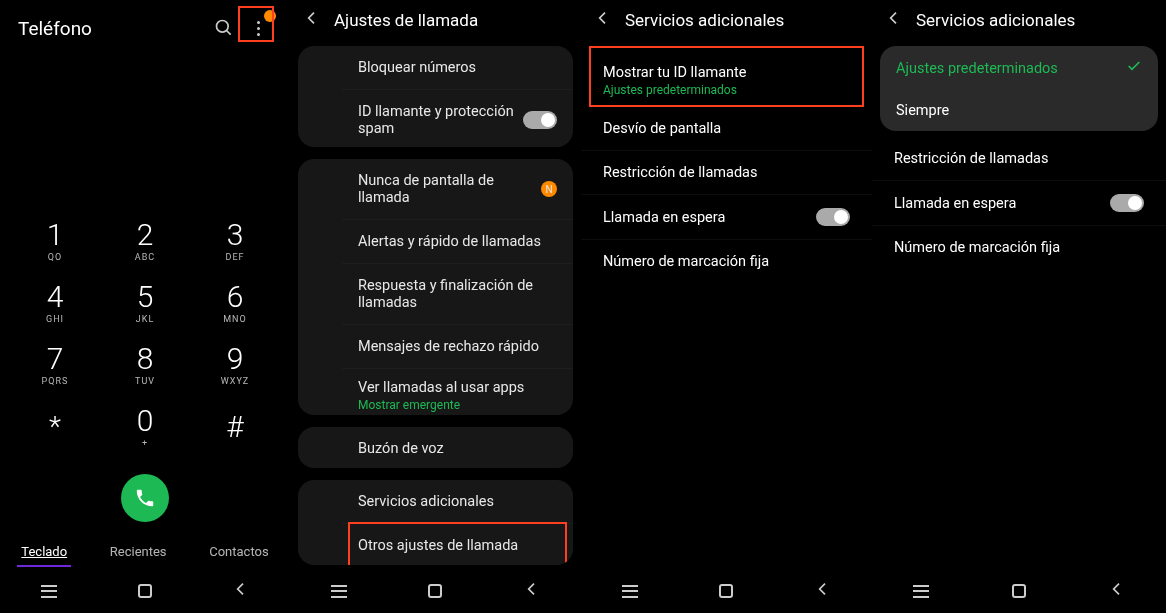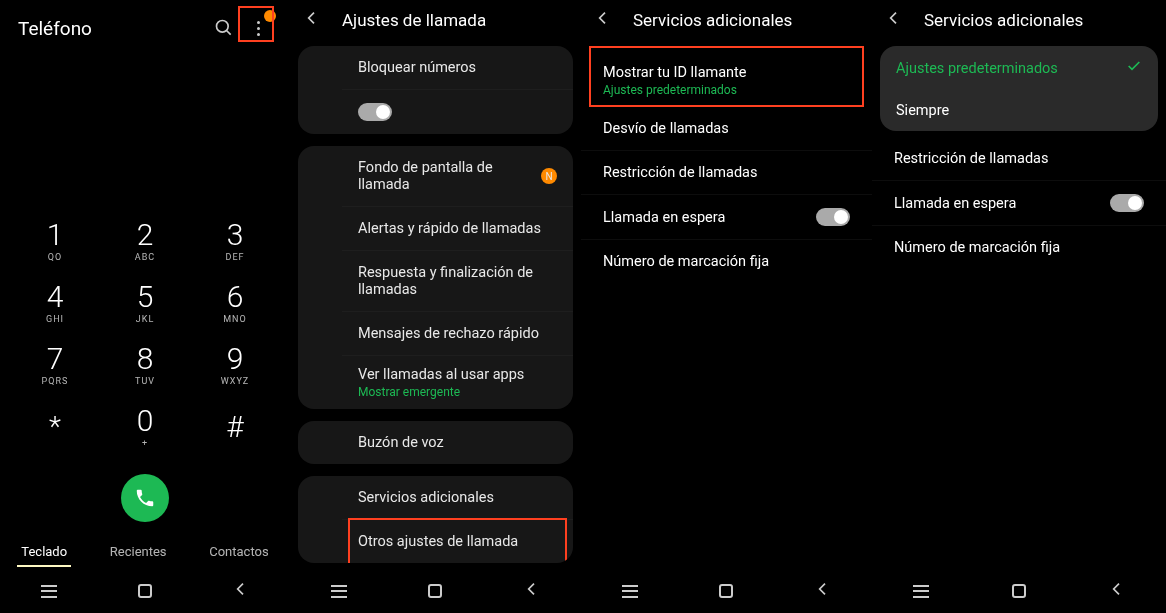--- a/index.html
+++ b/index.html
@@ -28,30 +28,30 @@
   .key { flex: 1; display: flex; flex-direction: column; align-items: center; justify-content: center; padding: 10px 0; cursor: pointer; }
   .knum { font-size: 30px; font-weight: 300; line-height: 1; }
   .ksub { font-size: 9px; letter-spacing: 1px; opacity: 0.7; margin-top: 2px; }
   .kstar { font-size: 28px; }
   .call-row { display: flex; justify-content: center; padding: 6px 0 10px 0; }
   .call-btn { width: 48px; height: 48px; border-radius: 50%; background: #1db954; display: flex; align-items: center; justify-content: center; cursor: pointer; }
   .call-btn svg { width: 22px; height: 22px; fill: #fff; }
 
   .tabs { display: flex; justify-content: space-around; padding: 6px 0 4px 0; font-size: 13px; }
   .tab { opacity: 0.7; padding: 6px 4px; }
-  .tab.active { opacity: 1; color: #fff; border-bottom: 2px solid #fef9c3; }
+  .tab.active { opacity: 1; color: #fff; border-bottom: 2px solid #6d28d9; text-decoration: underline; }
 
   .nav { display: flex; justify-content: space-around; align-items: center; padding: 10px 0 12px 0; }
   .nav-recent { width: 16px; height: 13px; display: flex; flex-direction: column; justify-content: space-between; }
   .nav-recent span { height: 2px; background: #ccc; }
   .nav-home { width: 14px; height: 14px; border: 2px solid #ccc; border-radius: 3px; }
   .nav-back svg { width: 16px; height: 16px; stroke: #ccc; fill: none; stroke-width: 2.5; }
 
   
-  .header { display: flex; align-items: center; padding: 10px 14px; gap: 22px; }
+  .header { display: flex; align-items: center; padding: 10px 14px; gap: 14px; }
   .back-chev svg { width: 16px; height: 16px; stroke: #ccc; fill: none; stroke-width: 2.5; }
   .header-title { font-size: 17px; }
   .section { background: #171717; border-radius: 16px; margin: 6px 8px; overflow: hidden; }
   .row { padding: 13px 16px; display: flex; align-items: center; font-size: 14.5px; color: #e8e8e8; cursor: pointer; position: relative; min-height: 40px; margin-left: 44px; }
   .row + .row { border-top: 1px solid rgba(255,255,255,0.03); }
   .row-label { flex: 1; }
   .row-sub { font-size: 12px; color: #1db954; margin-top: 2px; }
   .toggle { width: 34px; height: 18px; background: #555; border-radius: 10px; position: relative; }
   .toggle::after { content: ""; position: absolute; width: 14px; height: 14px; background: #ddd; border-radius: 50%; top: 2px; left: 2px; }
   .toggle.on { background: #aaa; }
@@ -190,27 +190,28 @@
           <polyline points="15 4 7 12 15 20"></polyline>
         </svg></div>
     <div class="header-title">Ajustes de llamada</div>
   </div>
 
   <div class="section">
     <div class="row">
         <span class="row-label">Bloquear números</span>
       </div>
     <div class="row">
+      <span class="row-label">ID llamante y protección spam</span>
       <div class="toggle on"></div>
     </div>
   </div>
 
   <div class="section">
     <div class="row">
-      <span class="row-label">Fondo de pantalla de llamada</span>
+      <span class="row-label">Nunca de pantalla de llamada</span>
       <div class="badge-n">N</div>
     </div>
     <div class="row">
         <span class="row-label">Alertas y rápido de llamadas</span>
       </div>
     <div class="row">
         <span class="row-label">Respuesta y finalización de llamadas</span>
       </div>
     <div class="row">
         <span class="row-label">Mensajes de rechazo rápido</span>
@@ -262,21 +263,21 @@
 
   <div style="position:relative; margin:6px 8px 0 8px;">
     <div class="plain-row two-line" style="flex-direction:column; align-items:flex-start; border-bottom:none; padding:10px 14px;margin-top:8px;">
       <span class="row-label">Mostrar tu ID llamante</span>
       <span class="row-sub">Ajustes predeterminados</span>
     </div>
     <div class="highlight-box hb-mostrar"></div>
   </div>
 
   <div class="plain-row">
-      <span class="row-label">Desvío de llamadas</span>
+      <span class="row-label">Desvío de pantalla</span>
     </div>
   <div class="plain-row">
       <span class="row-label">Restricción de llamadas</span>
     </div>
   <div class="plain-row">
     <span class="row-label">Llamada en espera</span>
     <div class="toggle on"></div>
   </div>
   <div class="plain-row" style="border-bottom:none">
       <span class="row-label">Número de marcación fija</span>

